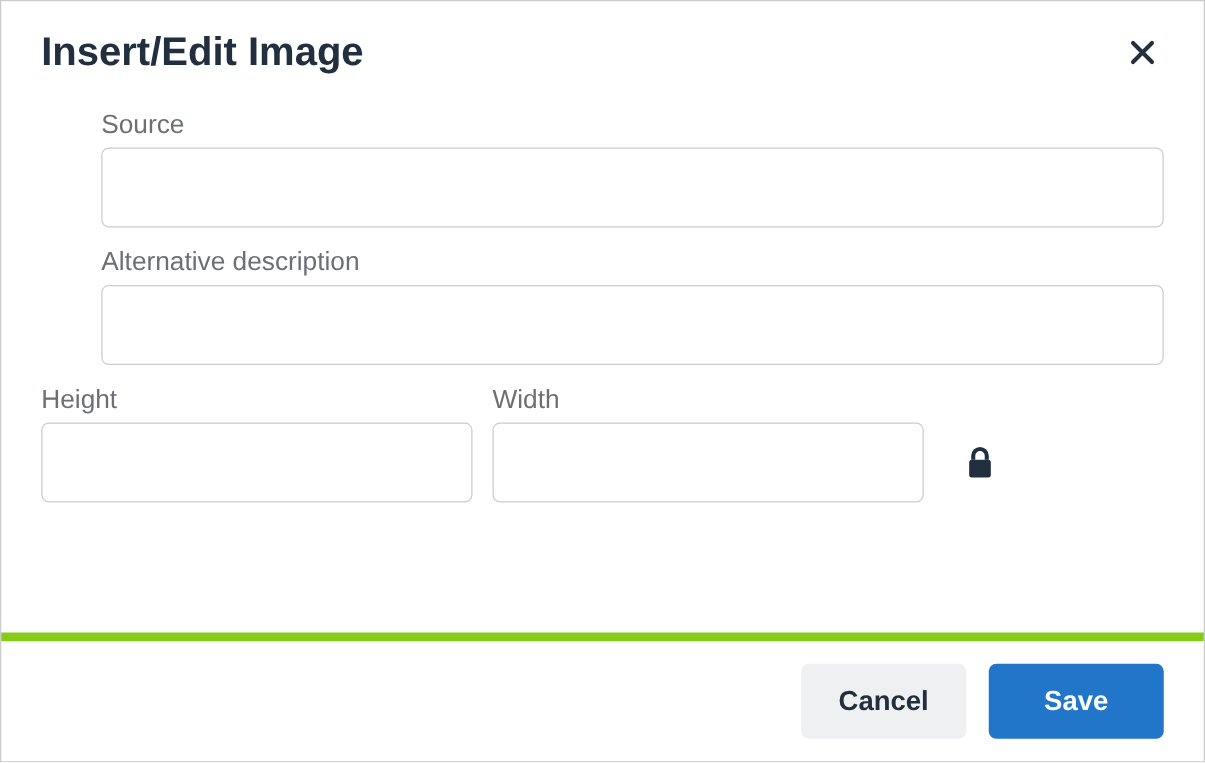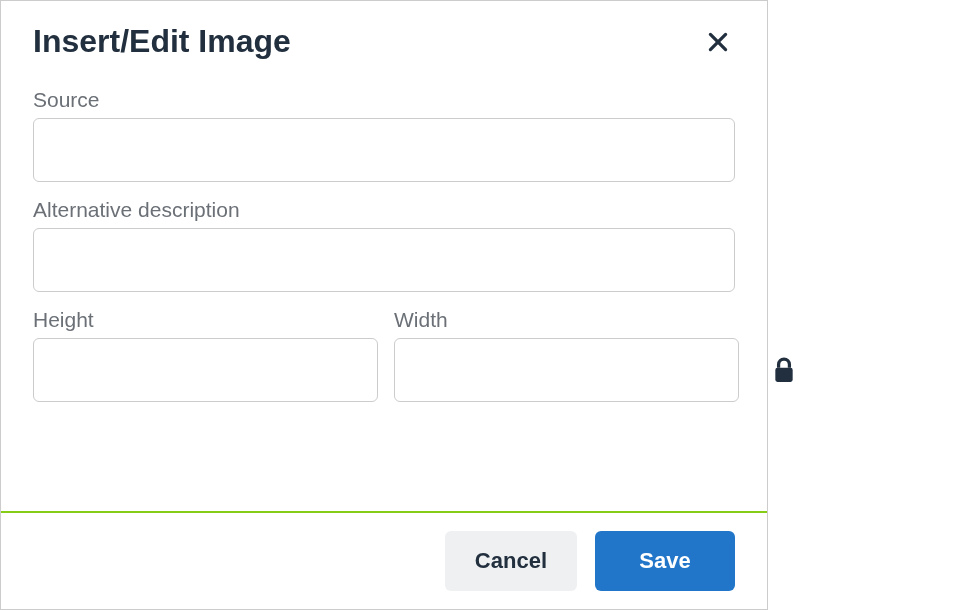--- a/index.html
+++ b/index.html
@@ -7,21 +7,21 @@
       margin: 0;
       padding: 0;
     }
     body {
       font-family: -apple-system, BlinkMacSystemFont, "Segoe UI", Helvetica, Arial, sans-serif;
       background: #fff;
       width: 964px;
       height: 610px;
     }
     .dialog {
-      width: 768px;
+      width: 964px;
       height: 610px;
       border: 1px solid #ccc;
       display: flex;
       flex-direction: column;
     }
     .dialog-header {
       display: flex;
       align-items: center;
       justify-content: space-between;
       padding: 22px 32px 18px 32px;
@@ -44,20 +44,21 @@
     .close-btn svg {
       width: 26px;
       height: 26px;
     }
     .dialog-body {
       flex: 1;
       padding: 10px 32px 20px 32px;
     }
     .field-group {
       margin-bottom: 16px;
+      margin-left: 48px;
     }
     .field-label {
       display: block;
       font-size: 21px;
       color: #6b7077;
       margin-bottom: 6px;
       font-weight: 400;
     }
     .field-input {
       width: 100%;
@@ -95,21 +96,21 @@
       padding: 6px;
       display: flex;
       align-items: center;
       justify-content: center;
     }
     .lock-btn svg {
       width: 22px;
       height: 26px;
     }
     .dialog-footer {
-      border-top: 2px solid #84cc16;
+      border-top: 7px solid #84cc16;
       padding: 18px 32px 18px 32px;
       display: flex;
       justify-content: flex-end;
       gap: 18px;
     }
     .btn {
       height: 60px;
       border-radius: 6px;
       border: none;
       font-size: 22px;

